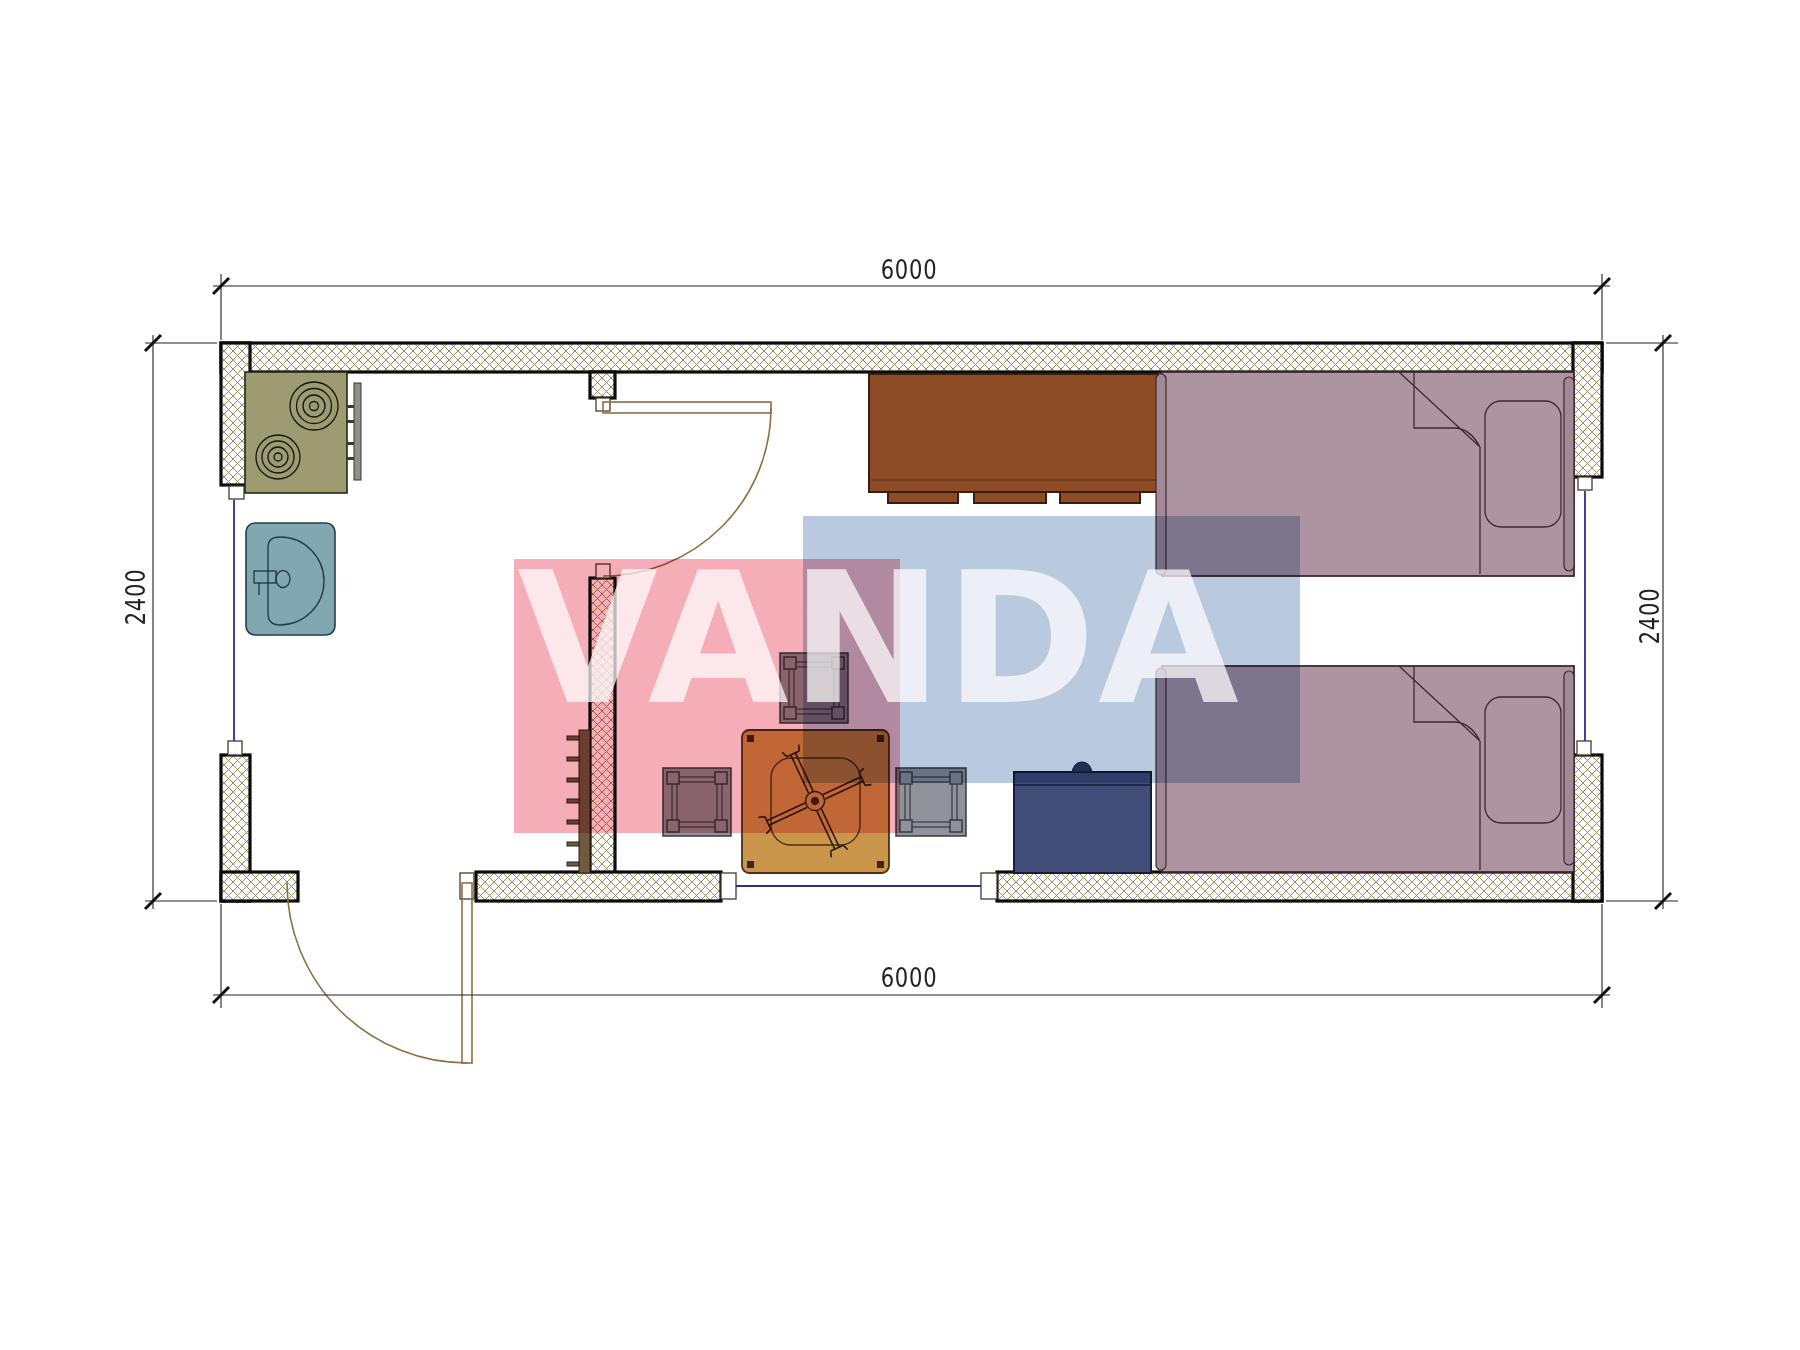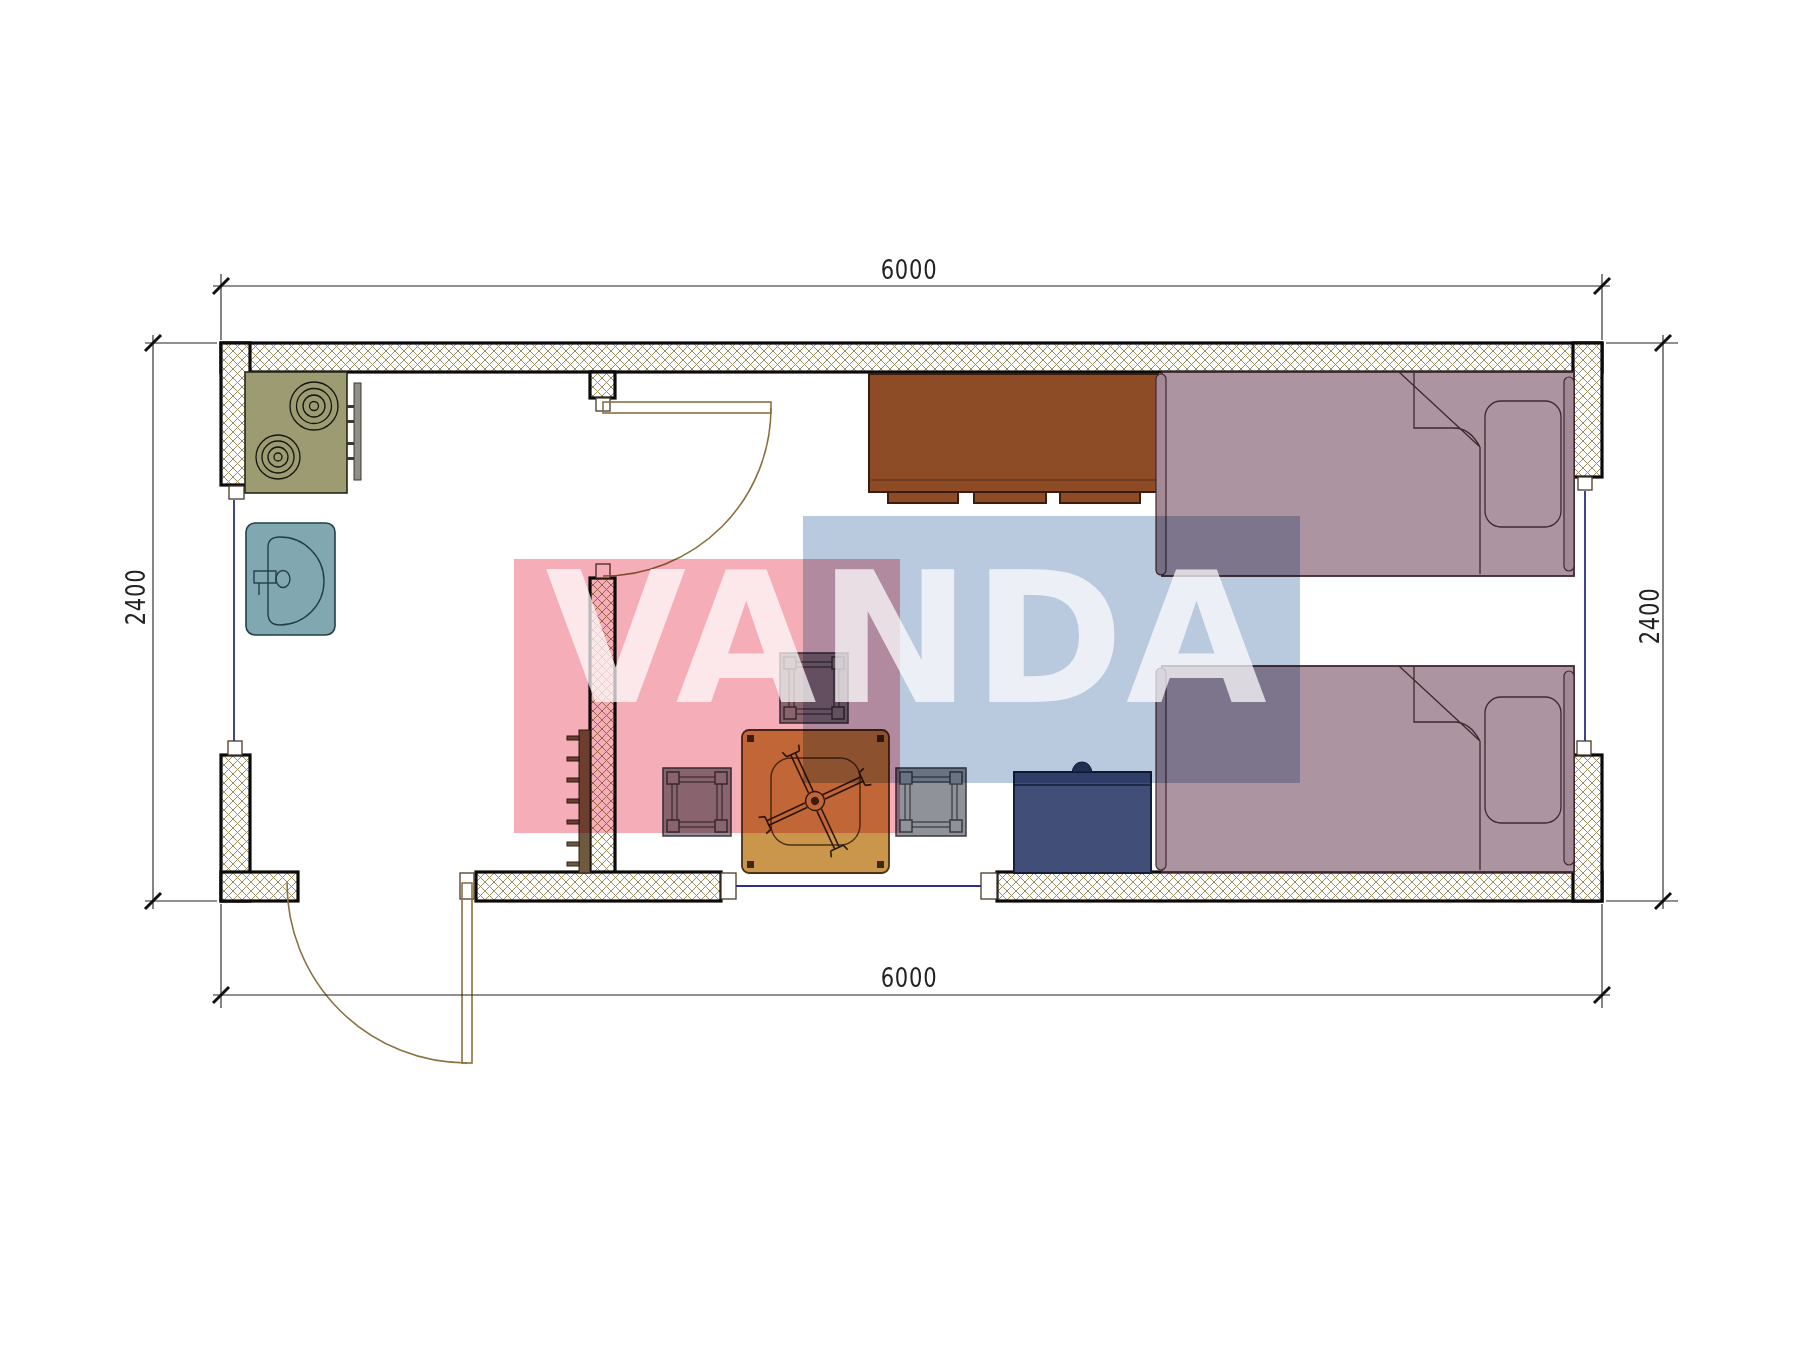--- a/index.html
+++ b/index.html
@@ -37,21 +37,21 @@
 
   
   .dimlabel{position:absolute;color:var(--dim);font-size:27px;letter-spacing:1px;
             white-space:nowrap;transform:translate(-50%,-50%) scaleX(0.78);}
   .dimlabel.vert{transform:translate(-50%,-50%) rotate(-90deg) scaleX(0.78);}
 
   
   .wm-rect{position:absolute;mix-blend-mode:multiply;}
   .wm-pink{left:506px;top:559px;width:386px;height:274px;background:var(--wm-pink);}
   .wm-blue{left:795px;top:516px;width:497px;height:267px;background:var(--wm-blue);}
-  .wm-text{position:absolute;left:899px;top:548px;transform:translateX(-50%);
+  .wm-text{position:absolute;left:871px;top:548px;transform:translateX(-50%);
            font-size:182px;font-weight:bold;line-height:1;letter-spacing:2px;
            color:rgba(255,255,255,0.72);white-space:nowrap;}
 </style>
 </head>
 <body>
 
 <div class="canvas">
 
   <svg width="1800" height="1350" viewBox="0 0 1800 1350">
     <defs>

